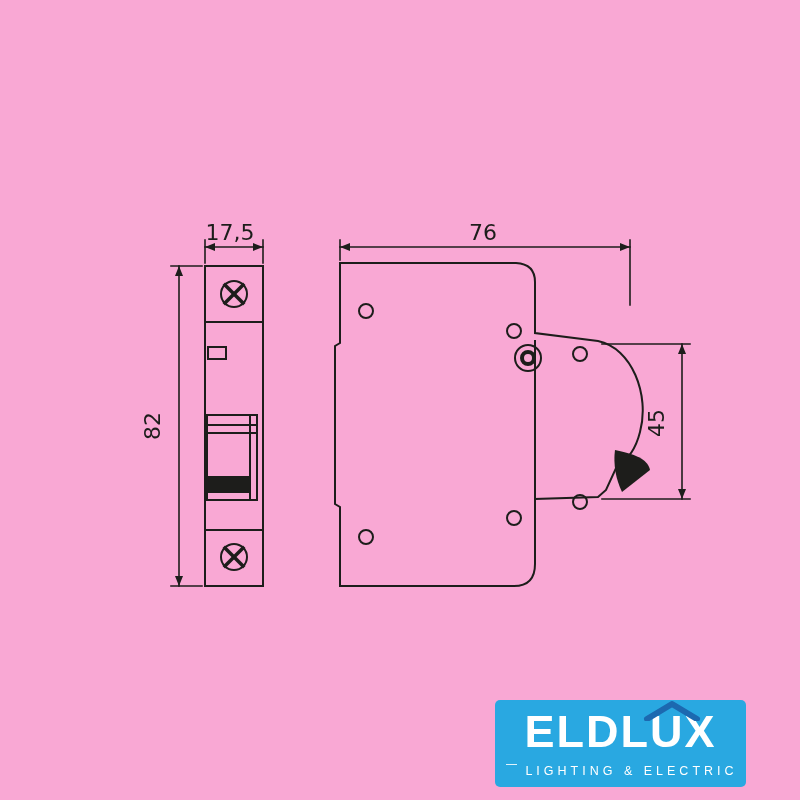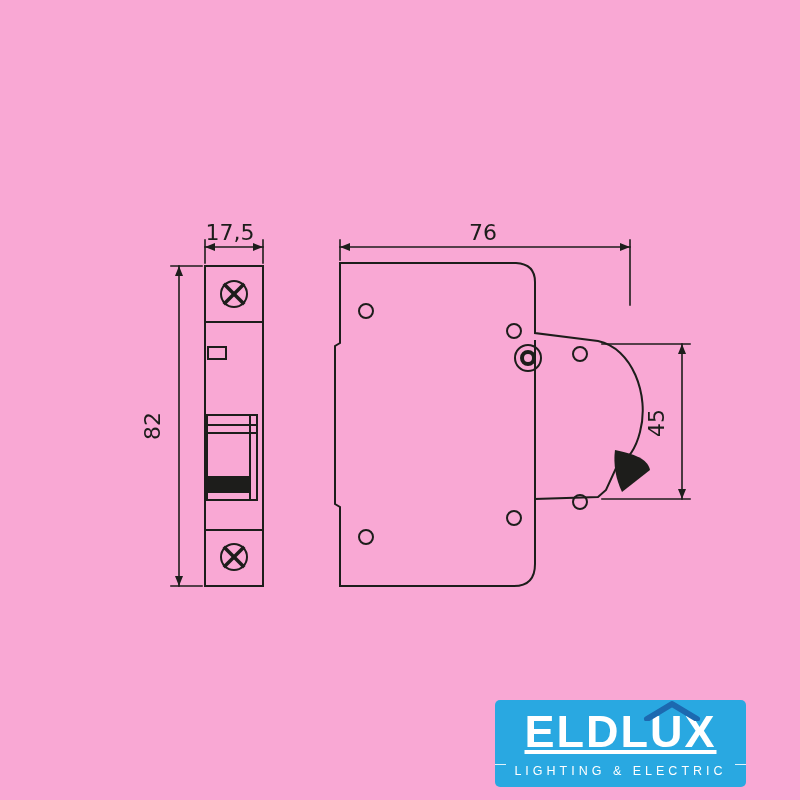--- a/index.html
+++ b/index.html
@@ -40,33 +40,32 @@
     top: 8px;
     left: 0;
     width: 100%;
     text-align: center;
     color: #ffffff;
     font-family: "Liberation Sans", sans-serif;
     font-weight: 700;
     font-size: 45px;
     line-height: 48px;
     letter-spacing: 2px;
-    text-decoration: underline;
   }
   .logo-roof {
     position: absolute;
     left: 148px;
     top: 1px;
     width: 58px;
     height: 20px;
   }
   .logo-tagline-row {
     position: absolute;
     bottom: 9px;
-    left: 0;
+    left: 11px;
     width: 100%;
     display: flex;
     justify-content: center;
     gap: 8px;
   }
   .logo-tagline-row .rule {
     height: 1px;
     width: 14px;
     background: rgba(255,255,255,0.85);
   }

